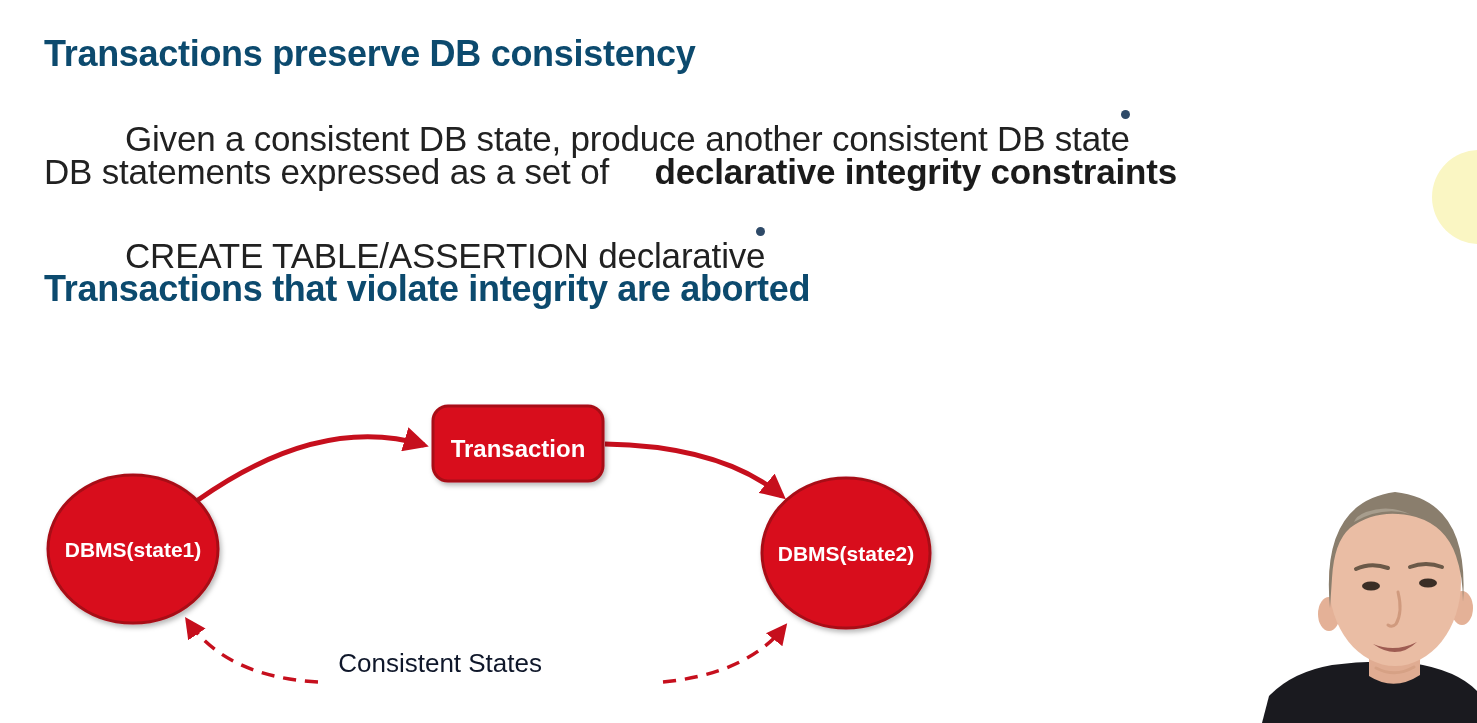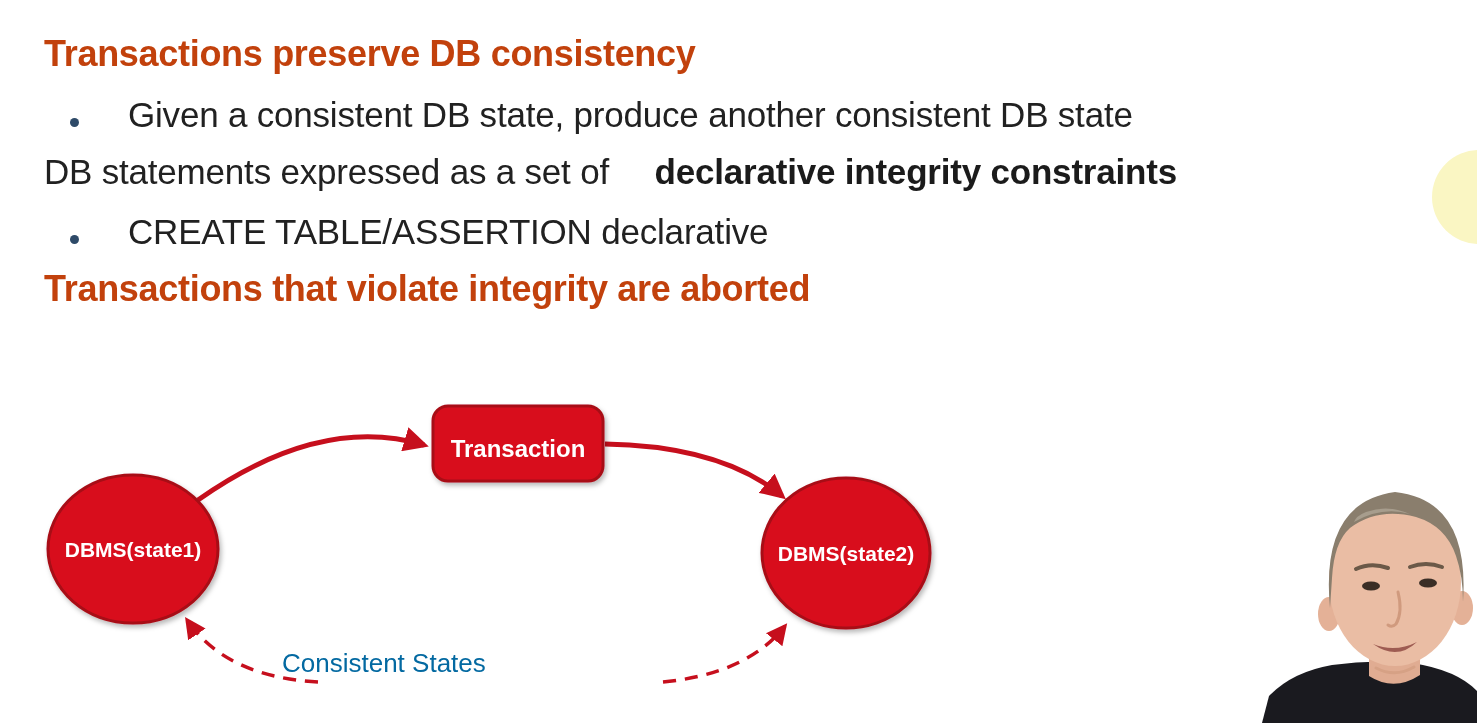--- a/index.html
+++ b/index.html
@@ -1,35 +1,35 @@
 <!DOCTYPE html>
 <html><head>
 <meta charset="utf-8">
 <style>
   html,body{margin:0;padding:0;background:#888;}
   .stage{
     position:relative;width:1477px;height:723px;background:#ffffff;
     overflow:hidden;font-family:"Liberation Sans",sans-serif;color:#1e1e1e;
   }
   .t{position:absolute;white-space:nowrap;}
-  .heading{font-size:36px;font-weight:bold;color:#c2410c;letter-spacing:-0.3px;}
+  .heading{font-size:36px;font-weight:bold;color:#0c4a6e;letter-spacing:-0.3px;}
   .bodyline{font-size:35px;color:#212121;letter-spacing:-0.2px;}
   .bodyline b{font-weight:bold;color:#1b1b1b;margin-left:36px;}
-  .bullet-row{position:absolute;left:70px;display:flex;align-items:center;}
+  .bullet-row{position:absolute;left:76px;display:flex;align-items:flex-end;flex-direction:column;}
   .dot{width:9px;height:9px;border-radius:50%;background:#2e4a68;margin-top:15px;flex:0 0 auto;}
   .bt{margin-left:49px;font-size:35px;color:#212121;white-space:nowrap;letter-spacing:-0.2px;}
   .diagram-svg{position:absolute;left:0;top:0;width:1477px;height:723px;pointer-events:none;}
   .shape-label{
     position:absolute;display:flex;align-items:center;justify-content:center;
     color:#ffffff;font-weight:bold;text-align:center;z-index:2;
   }
   .node-label{flex-direction:row;font-size:21px;line-height:35px;}
   .transaction-label{font-size:24px;}
   .consistent-label{
-    position:absolute;text-align:left;color:#0369a1;font-size:26px;line-height:37px;
+    position:absolute;text-align:right;color:#0f172a;font-size:26px;line-height:37px;
     z-index:2;white-space:nowrap;
   }
   .highlight-dot{
     position:absolute;left:1432px;top:150px;width:94px;height:94px;border-radius:50%;
     background:#faf6c3;z-index:3;
   }
   .webcam{
     position:absolute;left:1250px;top:430px;width:227px;height:293px;overflow:hidden;
     background:#ffffff;z-index:4;
   }

